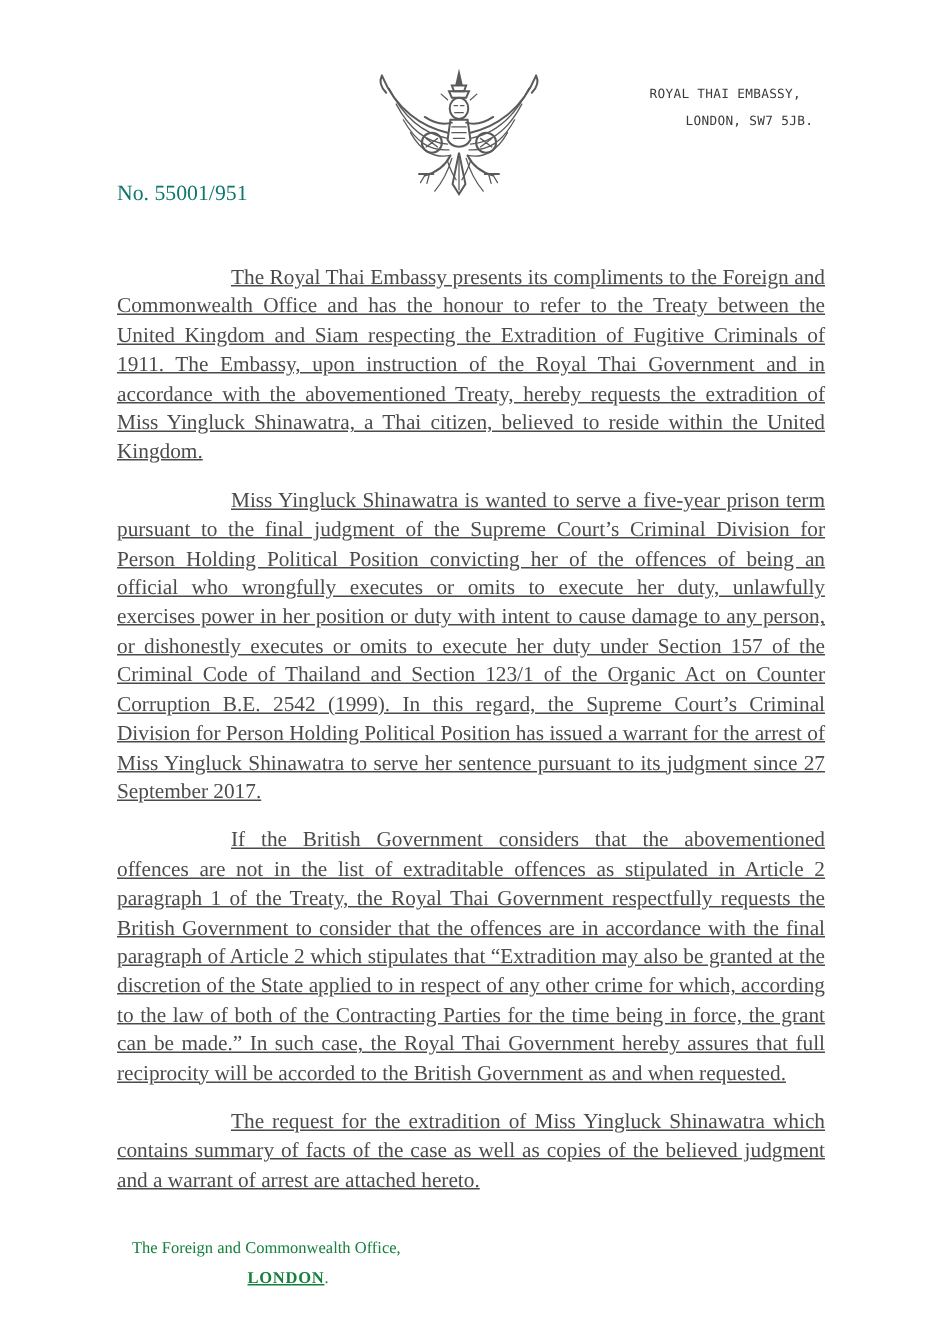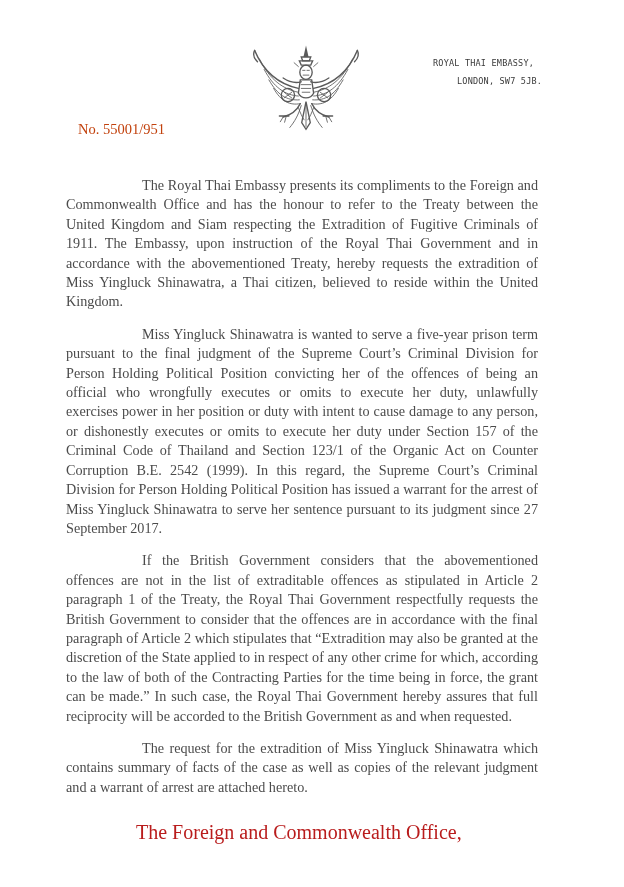--- a/index.html
+++ b/index.html
@@ -35,45 +35,45 @@
     left: 247px;
     top: 44px;
     width: 118px;
     height: 106px;
   }
   .ref-no {
     position: absolute;
     left: 78px;
     top: 121px;
     font-size: 14.5px;
-    color: #c2410c;
+    color: #0f766e;
     text-align: center;
   }
   .letter-body {
     position: absolute;
-    left: 66px;
+    left: 78px;
     top: 176px;
     width: 472px;
     font-size: 14.2px;
     line-height: 19.4px;
     text-align: justify;
     color: #4b4b4b;
+    text-decoration: underline;
   }
   .letter-body p {
     margin: 0 0 13px 0;
     text-indent: 76px;
   }
   .footer {
     position: absolute;
     left: 88px;
     top: 822px;
-    font-size: 20px;
+    font-size: 11px;
     line-height: 20px;
-    color: #b91c1c;
-    margin-left: 48px;
+    color: #15803d;
   }
   .footer .city-line {
     margin-left: 77px;
   }
   .footer .city {
     font-weight: bold;
     text-decoration: underline;
     letter-spacing: 0.5px;
   }
   .emblem svg path,
@@ -146,20 +146,21 @@
       <path class="thin" d="M54,66 C56,72 58,76 60,79 M70,66 C68,72 66,76 64,79"></path>
     </svg>
   </div>
 
   <div class="ref-no">No. 55001/951</div>
 
   <div class="letter-body">
     <p>The Royal Thai Embassy presents its compliments to the Foreign and Commonwealth Office and has the honour to refer to the Treaty between the United Kingdom and Siam respecting the Extradition of Fugitive Criminals of 1911. The Embassy, upon instruction of the Royal Thai Government and in accordance with the abovementioned Treaty, hereby requests the extradition of Miss Yingluck Shinawatra, a Thai citizen, believed to reside within the United Kingdom.</p>
     <p>Miss Yingluck Shinawatra is wanted to serve a five-year prison term pursuant to the final judgment of the Supreme Court’s Criminal Division for Person Holding Political Position convicting her of the offences of being an official who wrongfully executes or omits to execute her duty, unlawfully exercises power in her position or duty with intent to cause damage to any person, or dishonestly executes or omits to execute her duty under Section 157 of the Criminal Code of Thailand and Section 123/1 of the Organic Act on Counter Corruption B.E. 2542 (1999). In this regard, the Supreme Court’s Criminal Division for Person Holding Political Position has issued a warrant for the arrest of Miss Yingluck Shinawatra to serve her sentence pursuant to its judgment since 27 September 2017.</p>
     <p>If the British Government considers that the abovementioned offences are not in the list of extraditable offences as stipulated in Article 2 paragraph 1 of the Treaty, the Royal Thai Government respectfully requests the British Government to consider that the offences are in accordance with the final paragraph of Article 2 which stipulates that “Extradition may also be granted at the discretion of the State applied to in respect of any other crime for which, according to the law of both of the Contracting Parties for the time being in force, the grant can be made.” In such case, the Royal Thai Government hereby assures that full reciprocity will be accorded to the British Government as and when requested.</p>
-    <p>The request for the extradition of Miss Yingluck Shinawatra which contains summary of facts of the case as well as copies of the relevant judgment and a warrant of arrest are attached hereto.</p>
+    <p>The request for the extradition of Miss Yingluck Shinawatra which contains summary of facts of the case as well as copies of the believed judgment and a warrant of arrest are attached hereto.</p>
   </div>
 
   <div class="footer">
     <div>The Foreign and Commonwealth Office,</div>
+    <div class="city-line"><span class="city">LONDON</span><span>.</span></div>
   </div>
 
 </div>
 
 </body></html>

